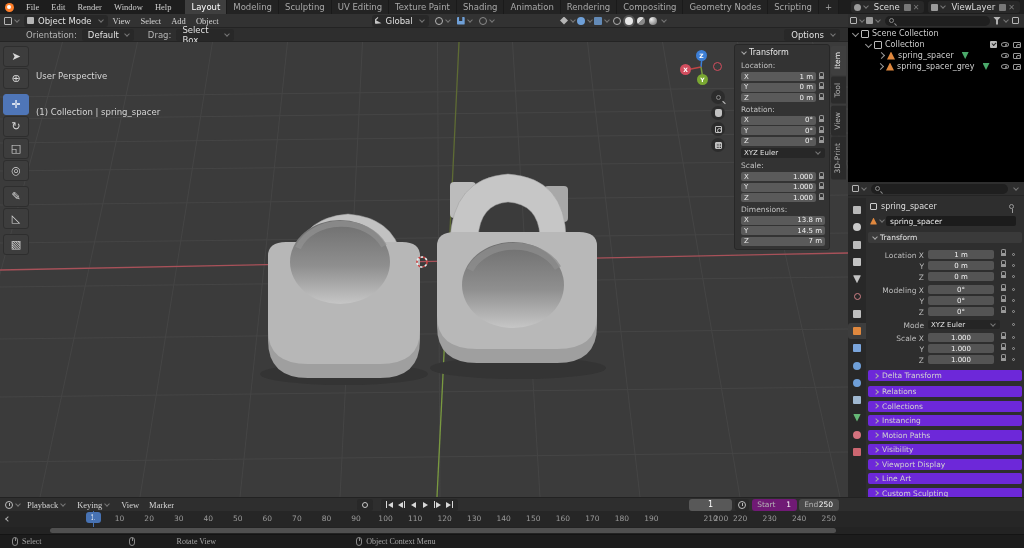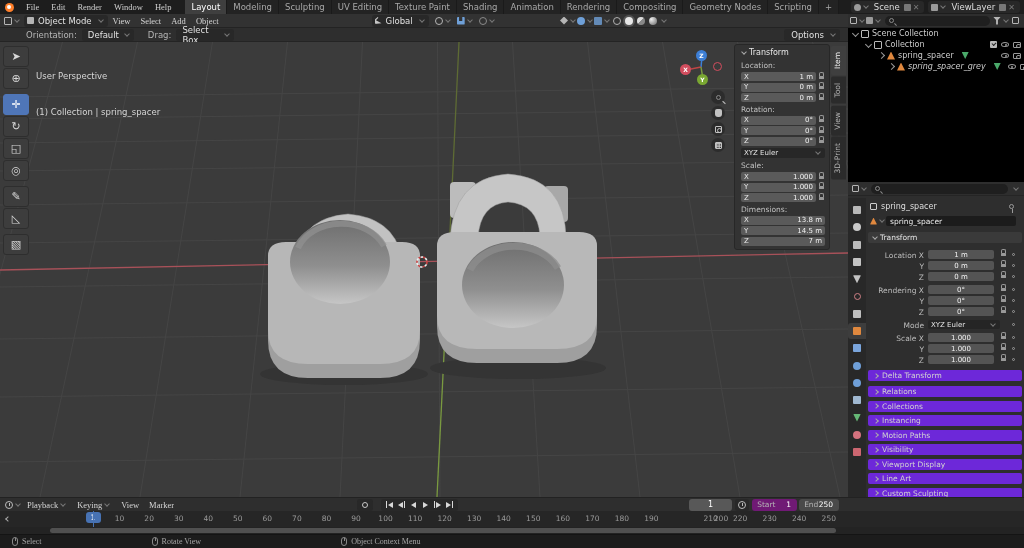--- a/index.html
+++ b/index.html
@@ -504,21 +504,21 @@
         <div class="ol-row" style="padding-left: 31px;">
           <span class="expander closed"></span>
           <span class="ol-ic ic-tri"></span>
           <span>spring_spacer</span>
           <span class="ol-ic ic-tri-g" style="margin-left: 8px;"></span>
           <span style="margin-left: auto; display: flex; align-items: center; padding-right: 3px;">
             <span class="eye"></span>
             <span class="camico"></span>
           </span>
         </div>
-        <div class="ol-row" style="padding-left: 41px; font-style: italic;">
+        <div class="ol-row" style="padding-left: 30px;">
           <span class="expander closed"></span>
           <span class="ol-ic ic-tri"></span>
           <span>spring_spacer_grey</span>
           <span class="ol-ic ic-tri-g" style="margin-left: 8px;"></span>
           <span style="margin-left: auto; display: flex; align-items: center; padding-right: 3px;">
             <span class="eye"></span>
             <span class="camico"></span>
           </span>
         </div>
       </div>
@@ -602,21 +602,21 @@
         <span class="lock" style="position: absolute; top: 54px; left: 132px;"></span>
         <span class="anim-dot" style="top: 55px; left: 146px;"></span>
         <span class="pfield-label" style="top: 64px; left: 0px;">Y</span>
         <span class="pfield" style="top: 63px; left: 62px; width: 66px;">0 m</span>
         <span class="lock" style="position: absolute; top: 65px; left: 132px;"></span>
         <span class="anim-dot" style="top: 66px; left: 146px;"></span>
         <span class="pfield-label" style="top: 75px; left: 0px;">Z</span>
         <span class="pfield" style="top: 74px; left: 62px; width: 66px;">0 m</span>
         <span class="lock" style="position: absolute; top: 76px; left: 132px;"></span>
         <span class="anim-dot" style="top: 77px; left: 146px;"></span>
-        <span class="pfield-label" style="top: 88px; left: 0px;">Rendering X</span>
+        <span class="pfield-label" style="top: 88px; left: 0px;">Modeling X</span>
         <span class="pfield" style="top: 87px; left: 62px; width: 66px;">0°</span>
         <span class="lock" style="position: absolute; top: 89px; left: 132px;"></span>
         <span class="anim-dot" style="top: 90px; left: 146px;"></span>
         <span class="pfield-label" style="top: 99px; left: 0px;">Y</span>
         <span class="pfield" style="top: 98px; left: 62px; width: 66px;">0°</span>
         <span class="lock" style="position: absolute; top: 100px; left: 132px;"></span>
         <span class="anim-dot" style="top: 101px; left: 146px;"></span>
         <span class="pfield-label" style="top: 110px; left: 0px;">Z</span>
         <span class="pfield" style="top: 109px; left: 62px; width: 66px;">0°</span>
         <span class="lock" style="position: absolute; top: 111px; left: 132px;"></span>
@@ -762,21 +762,21 @@
   <div id="tl-scroll" class="abs">
       <div class="handle"></div>
     </div>
 
   <div id="statusbar" class="abs">
     <div id="sb-left" class="row">
         <span class="row" style="margin-left: 12px;">
           <span class="mouseic"></span>
           <span>Select</span>
         </span>
-        <span class="row" style="margin-left: 110px;">
+        <span class="row" style="margin-left: 87px; gap: 38px;">
           <span class="mouseic"></span>
           <span>Rotate View</span>
         </span>
         <span class="row" style="margin-left: 140px;">
           <span class="mouseic"></span>
           <span>Object Context Menu</span>
         </span>
       </div>
   </div>
 

